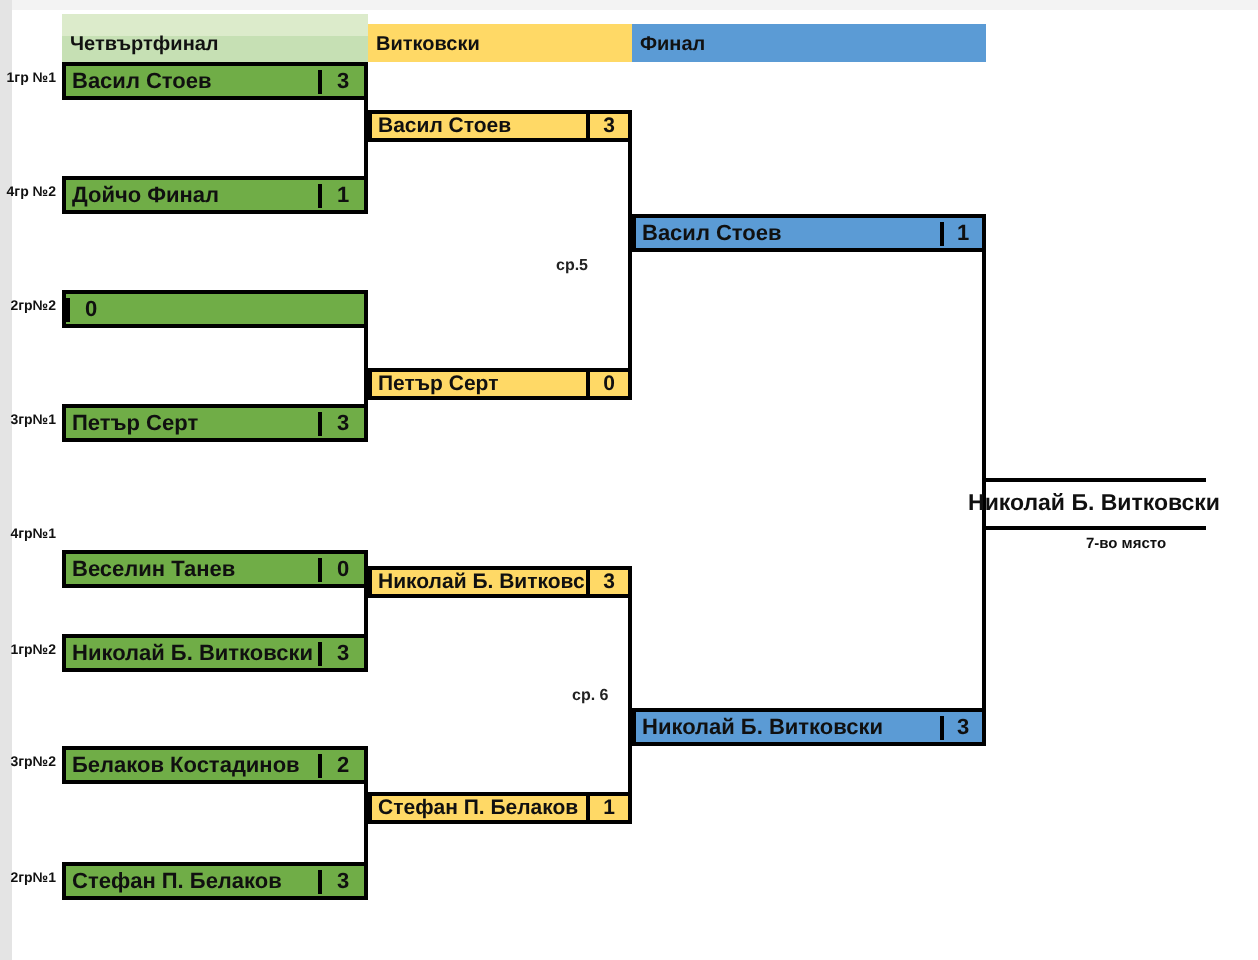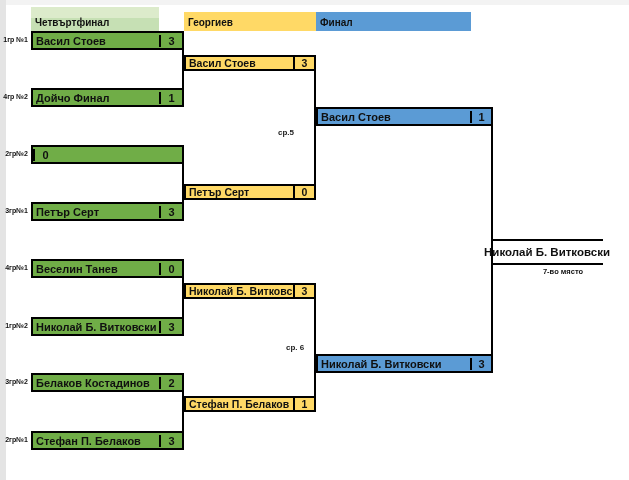--- a/index.html
+++ b/index.html
@@ -7,41 +7,41 @@
     width:629px;height:480px;position:relative;background:#ffffff;
     font-family:"Liberation Sans","DejaVu Sans",sans-serif;overflow:hidden;
     color:#101010;
   }
   .strip-left{position:absolute;left:0;top:0;width:6px;height:480px;background:#e4e4e4;}
   .strip-top{position:absolute;left:0;top:0;width:629px;height:5px;background:#f3f3f3;}
 
   
   .hdr{position:absolute;display:flex;align-items:flex-end;box-sizing:border-box;
        padding:0 0 3px 4px;font-size:10px;font-weight:bold;color:#111;white-space:nowrap;}
-  .hdr-qf{left:31px;top:7px;width:128px;height:24px;
+  .hdr-qf{left:31px;top:7px;width:153px;height:24px;
           background:linear-gradient(#dcebcb 45%,#c6e0b4 45%);}
   .hdr-sf{left:184px;top:12px;width:132px;height:19px;background:#ffd966;}
-  .hdr-f {left:316px;top:12px;width:155px;height:19px;background:#5b9bd5;}
+  .hdr-f {left:316px;top:12px;width:177px;height:19px;background:#5b9bd5;}
 
   
   .seed{position:absolute;left:1px;width:27px;text-align:right;
         font-size:7px;font-weight:bold;color:#111;white-space:nowrap;}
   .s1{top:36px}.s2{top:93px}.s3{top:150px}.s4{top:207px}
   .s5{top:264px}.s6{top:322px}.s7{top:378px}.s8{top:436px}
 
   
   .box{position:absolute;display:flex;align-items:center;box-sizing:border-box;
        border:2px solid #000;font-weight:bold;}
   .box .name{flex:1;display:flex;align-items:center;padding-left:3px;
              white-space:nowrap;overflow:hidden;font-size:11px;}
   .box .score{flex:none;width:21px;border-left:2px solid #000;display:flex;
               align-items:center;justify-content:center;font-size:11px;}
   .qf{left:31px;width:153px;height:19px;background:#70ad47;}
   .qf1{top:31px}.qf2{top:88px}.qf3{top:145px}.qf4{top:202px}
-  .qf5{top:259px}.qf6{top:317px}.qf7{top:373px}.qf8{top:431px}
+  .qf5{top:275px}.qf6{top:317px}.qf7{top:373px}.qf8{top:431px}
   .sf{left:184px;width:132px;height:16px;background:#ffd966;}
   .sf .name{font-size:10.5px;}
   .sf .score{width:19px;font-size:10.5px;}
   .sf1{top:55px}.sf2{top:184px}.sf3{top:283px}.sf4{top:396px}
   .fin{left:316px;width:177px;height:19px;background:#5b9bd5;}
   .fin .score{width:19px;}
   .fin1{top:107px}.fin2{top:354px}
 
   
   .conn{position:absolute;width:2px;background:#000;}
@@ -69,21 +69,21 @@
 </head>
 <body>
 
 <div class="strip-top"></div>
 <div class="strip-left"></div>
 
 <div class="hdr hdr-qf">
   <span>Четвъртфинал</span>
 </div>
 <div class="hdr hdr-sf">
-  <span>Георгиев</span>
+  <span>Витковски</span>
 </div>
 <div class="hdr hdr-f">
   <span>Финал</span>
 </div>
 
 <div class="seed s1">1гр №1</div>
 <div class="seed s2">4гр №2</div>
 <div class="seed s3">2гр№2</div>
 <div class="seed s4">3гр№1</div>
 <div class="seed s5">4гр№1</div>

